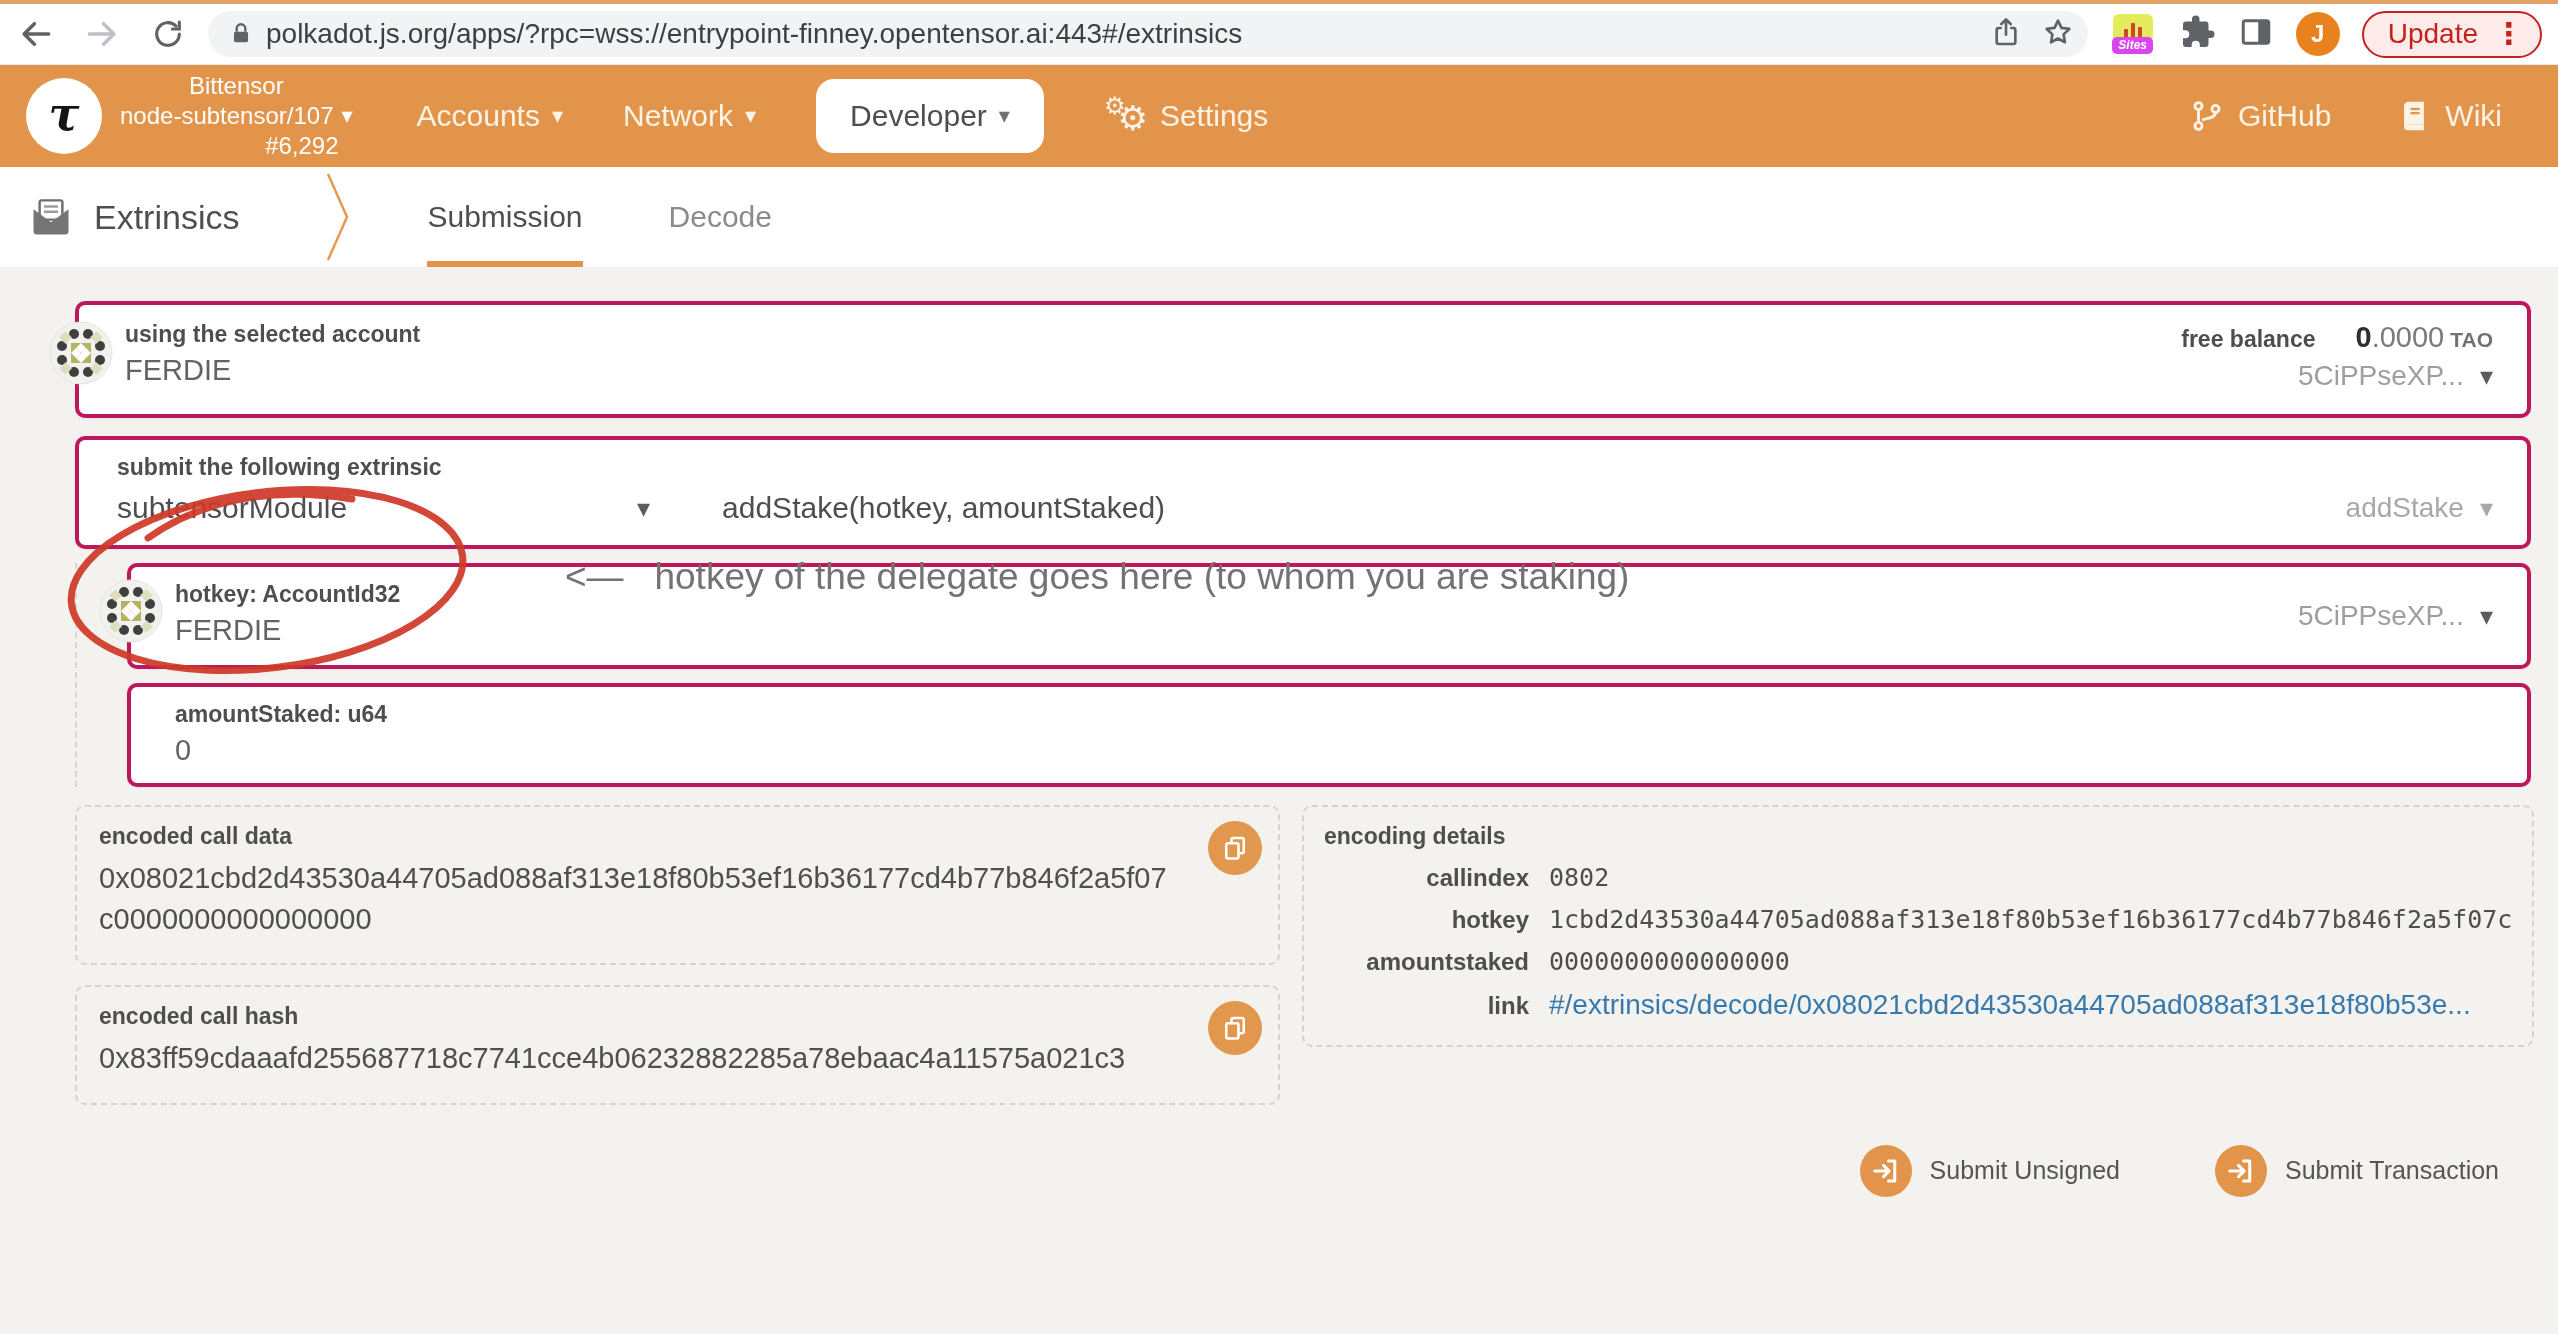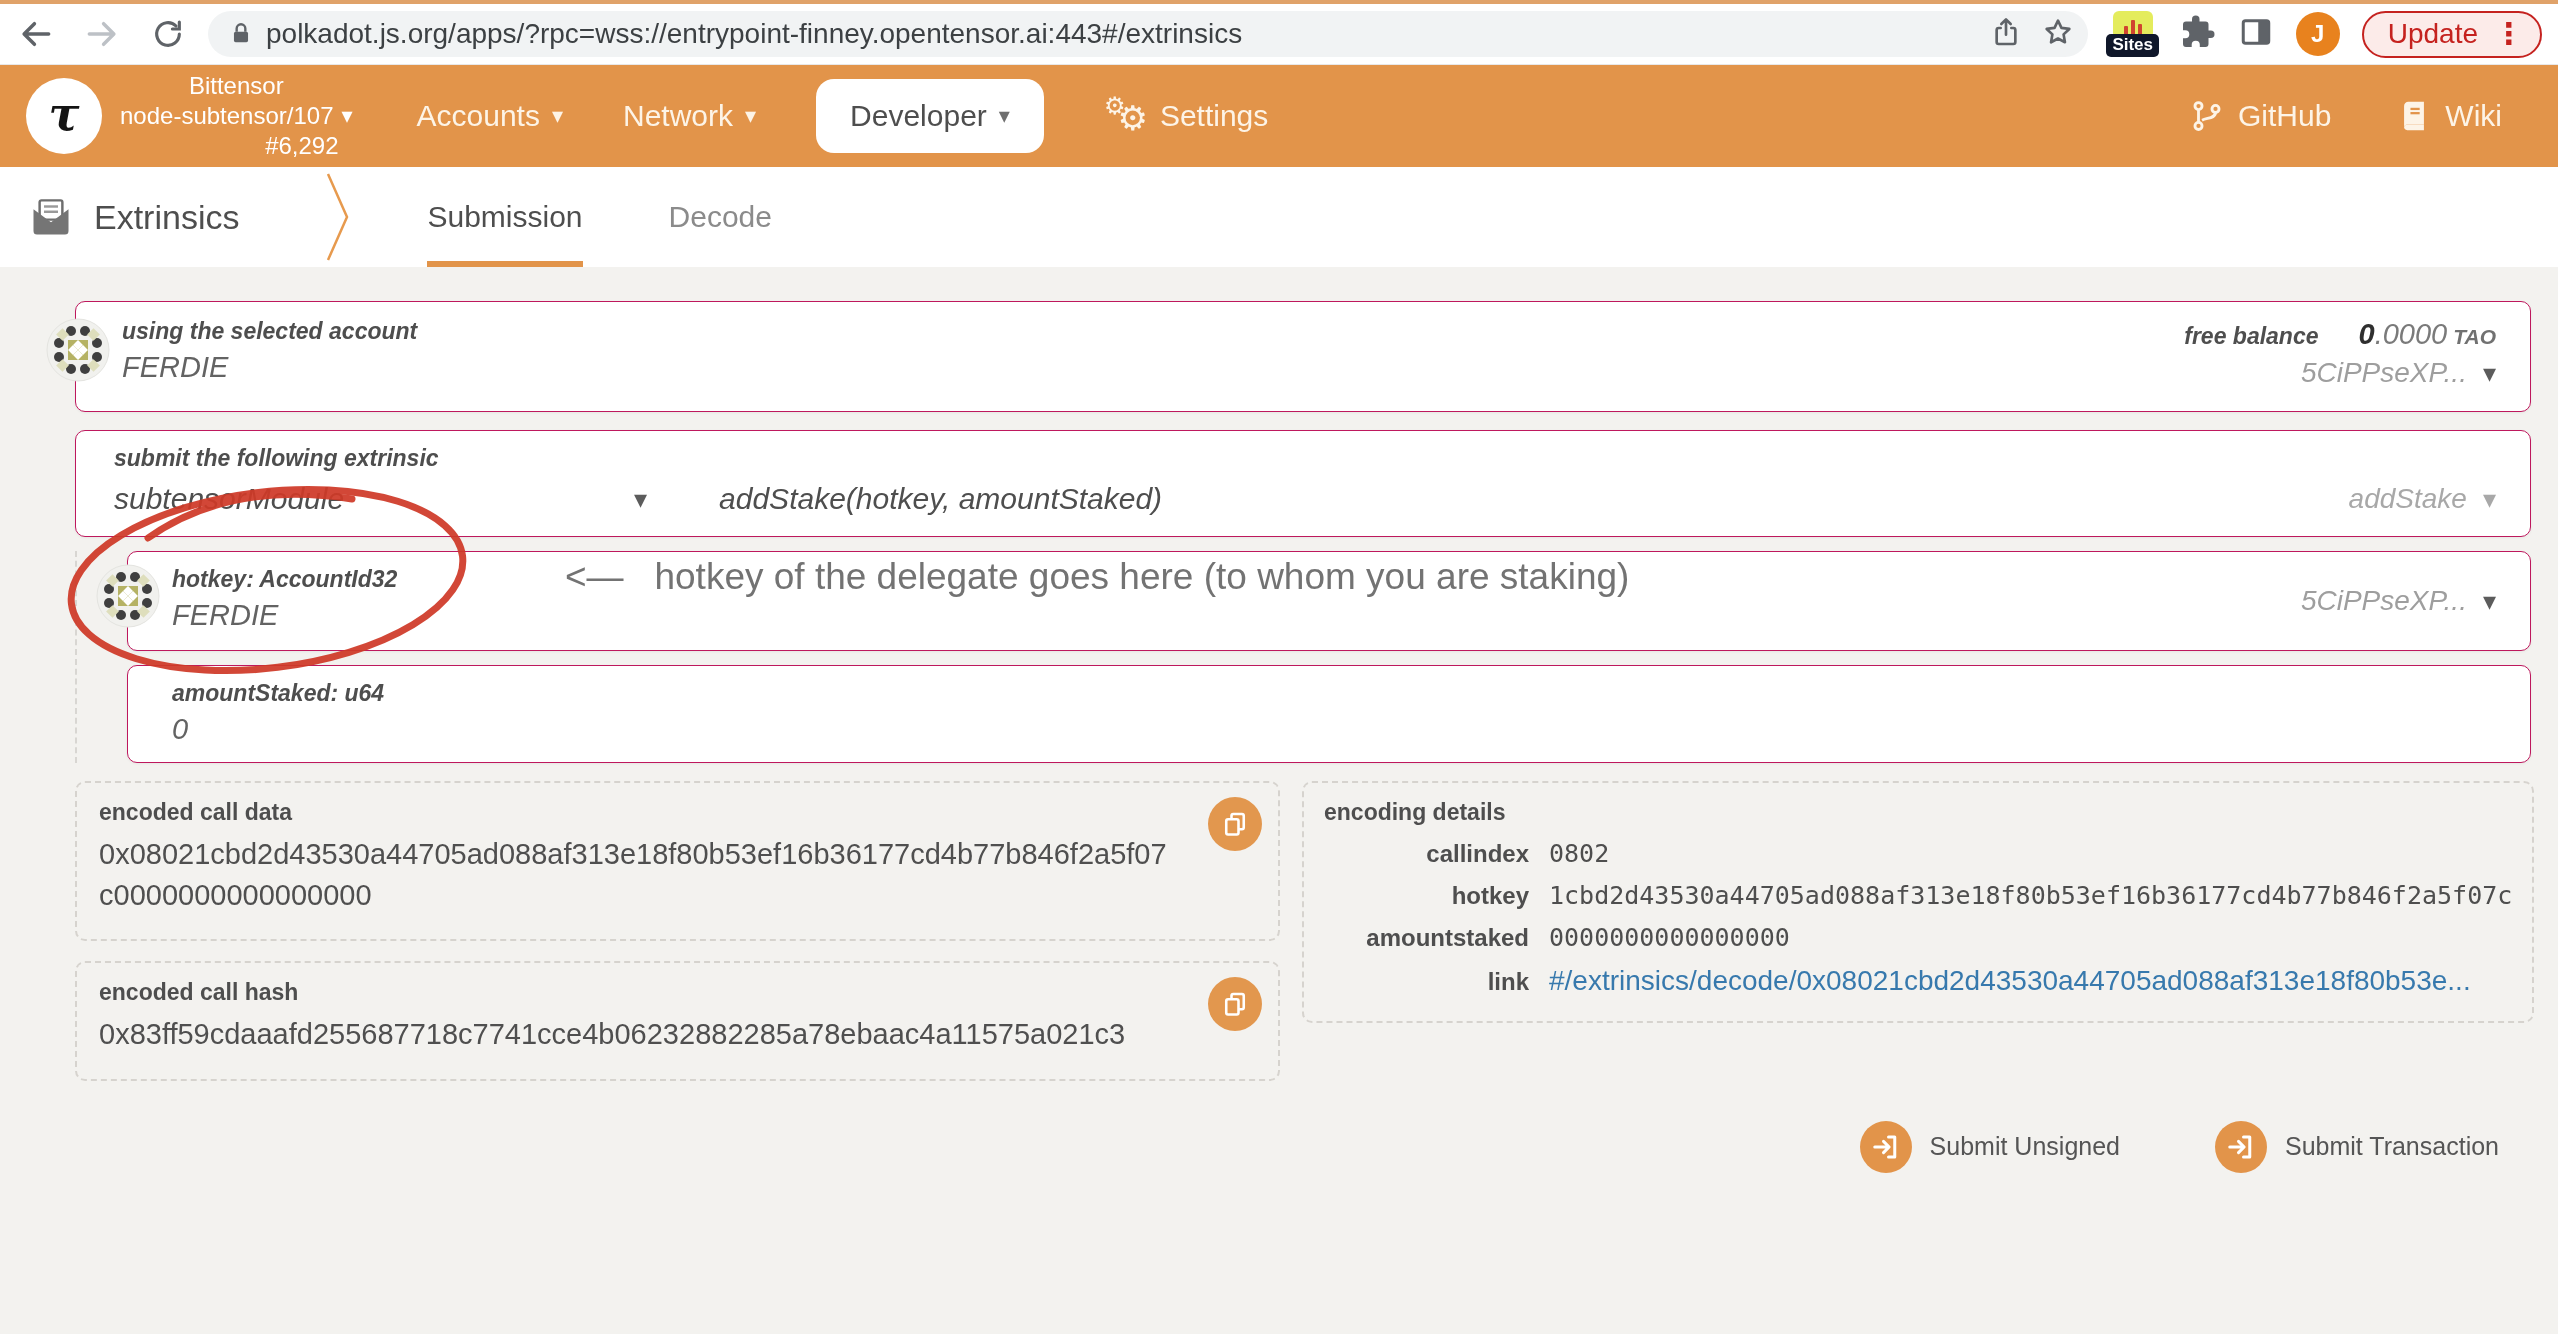--- a/index.html
+++ b/index.html
@@ -17,22 +17,22 @@
              align-items:center; padding:0 14px 0 20px; min-width:0; }
   .omni-lock { display:flex; margin-right:12px; flex:none; }
   .url { font-size:28px; color:#3c4043; white-space:nowrap; overflow:hidden; flex:1; }
   .omni-right { display:flex; align-items:center; gap:20px; margin-left:12px; flex:none; }
   .chrome-right { display:flex; align-items:center; gap:22px; margin-left:20px; flex:none; }
   .sites-ext { width:50px; display:flex; flex-direction:column; align-items:center; cursor:pointer; }
   .sites-top { width:40px; height:28px; background:#e4ec5d; border-radius:6px; display:flex;
                align-items:flex-end; justify-content:center; gap:3px; padding-bottom:4px; }
   .bar { width:4px; background:#d0452f; border-radius:1px; }
   .b1{height:9px} .b2{height:15px} .b3{height:11px}
-  .sites-label { margin-top:-5px; background:#0f172a; color:#fff; font-size:17px; font-weight:700;
-                 padding:1px 6px 2px; border-radius:5px; }
+  .sites-label { margin-top:-5px; background:#d946ef; color:#fff; font-size:12px; font-weight:700;
+                 padding:1px 6px 2px; border-radius:5px;font-style:italic; }
   .avatar { width:44px; height:44px; border-radius:50%; background:#e8821e; color:#fff;
             display:flex; align-items:center; justify-content:center; font-size:24px; font-weight:600; cursor:pointer; }
   .update-pill { display:flex; align-items:center; gap:10px; border:2px solid #c5221f; background:#fcebe9;
                  border-radius:999px; padding:5px 10px 6px 24px; color:#c5221f; font-size:28px; cursor:pointer; }
   .kebab { font-size:30px; font-weight:700; line-height:1; padding:0 6px; }
 
   
   .app-header { height:102px; background:#e2944a; display:flex; align-items:center; padding:0 56px 0 26px; }
   .logo-circle { width:76px; height:76px; border-radius:50%; background:#ffffff; display:flex;
                  align-items:center; justify-content:center; flex:none; cursor:pointer; }
@@ -62,22 +62,22 @@
   .section-chevron { margin-left:86px; display:flex; align-items:center; }
   .tab { display:flex; align-items:center; font-size:30px; border-bottom:6px solid transparent;
          padding-top:6px; cursor:pointer; }
   .tab.active { color:#4e4e4e; border-bottom-color:#e2944a; }
   .tab.inactive { color:#8b8b8b; }
   .tab-sub { margin-left:76px; }
   .tab-dec { margin-left:86px; }
 
   
   .content { padding:34px 27px 0 75px; }
-  .card { position:relative; background:#ffffff; border:1px solid #be185d; border-radius:10px;
-          box-shadow:0 1px 3px rgba(0,0,0,0.05);font-style:italic; }
+  .card { position:relative; background:#ffffff; border:4px solid #be185d; border-radius:10px;
+          box-shadow:0 1px 3px rgba(0,0,0,0.05); }
   .lbl { font-size:23px; font-weight:700; color:#4e4e4e; }
   .val { font-size:29px; color:#636363; }
   .sel-caret { color:#5c5c5c; font-size:26px; }
 
   .account-card { display:flex; justify-content:space-between; padding:16px 34px 22px 46px; min-height:98px; }
   .identicon { position:absolute; left:-30px; top:16px; width:64px; height:64px; cursor:pointer; }
   .acc-right { display:flex; flex-direction:column; align-items:flex-end; gap:6px; }
   .bal-row { display:flex; align-items:baseline; gap:40px; }
   .bal b { color:#2f2f2f; font-size:29px; }
   .bal .frac { color:#7a7a7a; font-size:29px; }

